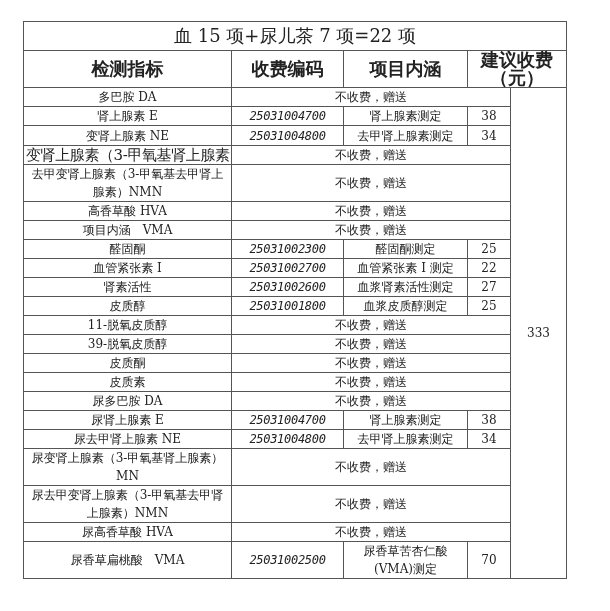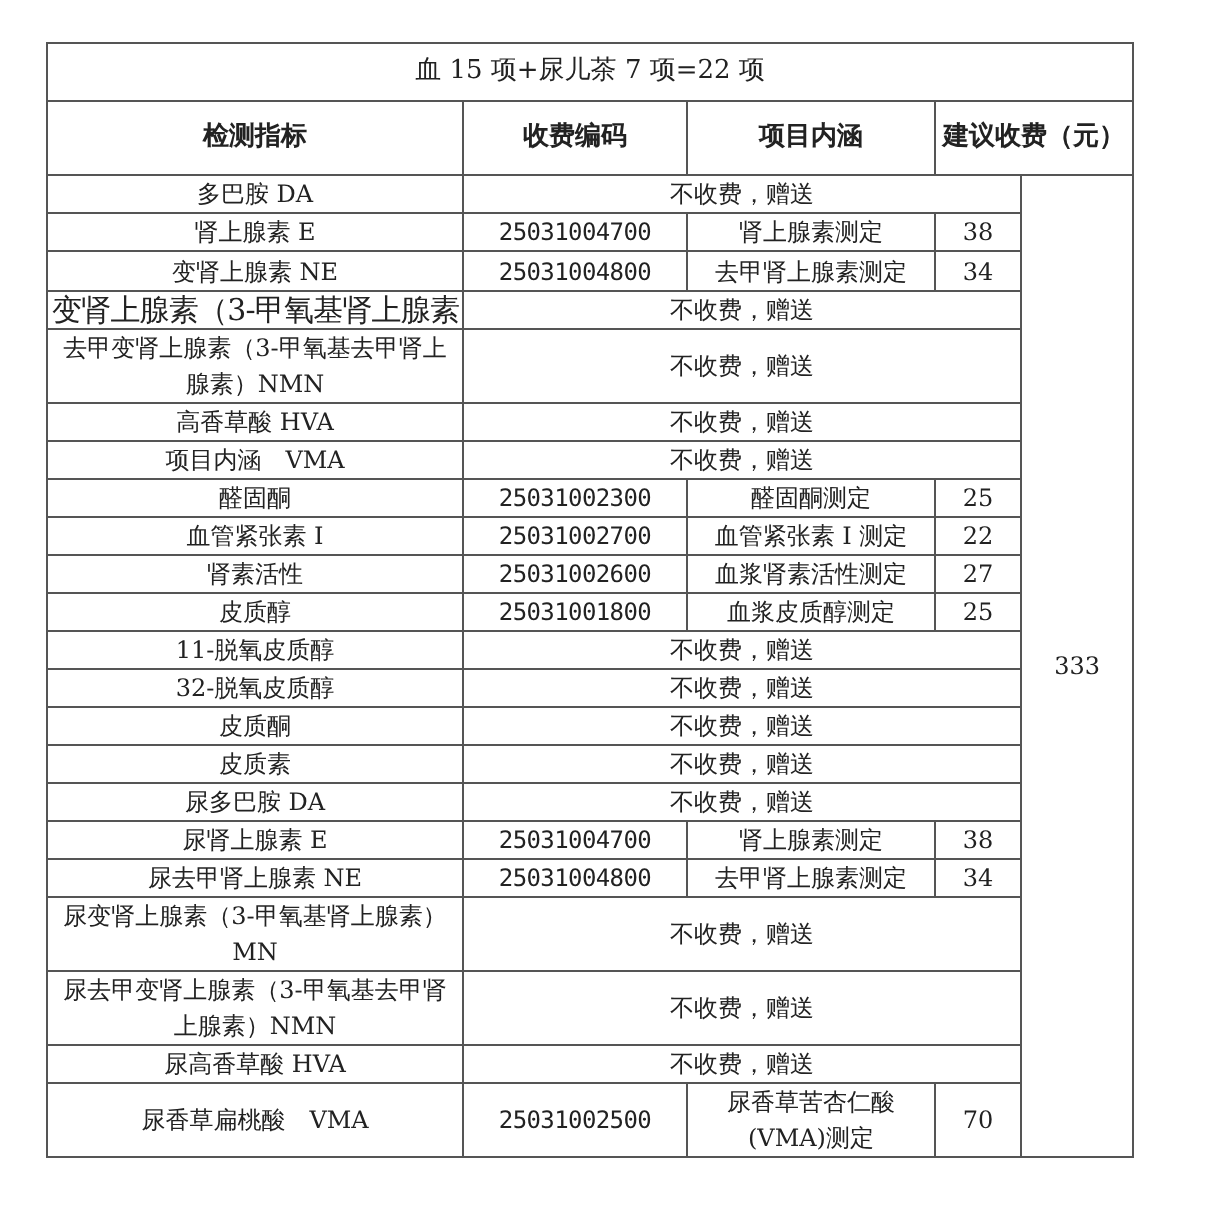--- a/index.html
+++ b/index.html
@@ -3,26 +3,26 @@
 <meta charset="utf-8">
 <style>
   html, body { margin:0; padding:0; background:#ffffff; }
   body { width:610px; height:611px; position:relative; overflow:hidden;
          font-family: "DejaVu Serif", "Liberation Serif", serif; color:#222; }
   table.fee { position:absolute; left:23px; top:21px; border-collapse:collapse;
               table-layout:fixed; width:543px; }
   table.fee td, table.fee th { border:1px solid #555; padding:0 2px; text-align:center;
               vertical-align:middle; font-size:12px; line-height:18px; font-weight:normal;
               overflow:hidden; }
-  table.fee th { font-weight:bold; font-size:13px; }
+  table.fee th { font-weight:bold; font-size:18px; }
   .title-cell { height:28px; font-size:12.5px; font-weight:normal !important; }
   .hdr { height:37px; }
   .r18 { height:17px; } .r19 { height:18px; } .r20 { height:19px; } .r21 { height:20px; }
   .r38 { height:37px; } .r37 { height:36px; }
-  .code { font-family: "DejaVu Sans Mono", "Liberation Mono", monospace; font-size:11.5px; letter-spacing:-0.3px; }
+  .code { font-family: "DejaVu Sans Mono", "Liberation Mono", monospace; font-size:11.5px; letter-spacing:-0.3px;font-style:italic; }
   .total { font-size:12px; }
 </style>
 </head>
 <body>
 
 <table class="fee">
   <colgroup>
     <col style="width:208px">
       <col style="width:112px">
       <col style="width:124px">
@@ -107,21 +107,21 @@
     <td>血浆皮质醇测定</td>
     <td>25</td>
   </tr>
 
   <tr class="r19">
     <td>11-脱氧皮质醇</td>
     <td colspan="3">不收费，赠送</td>
   </tr>
 
   <tr class="r19">
-    <td>32-脱氧皮质醇</td>
+    <td>39-脱氧皮质醇</td>
     <td colspan="3">不收费，赠送</td>
   </tr>
 
   <tr class="r19">
     <td>皮质酮</td>
     <td colspan="3">不收费，赠送</td>
   </tr>
 
   <tr class="r20">
     <td>皮质素</td>

